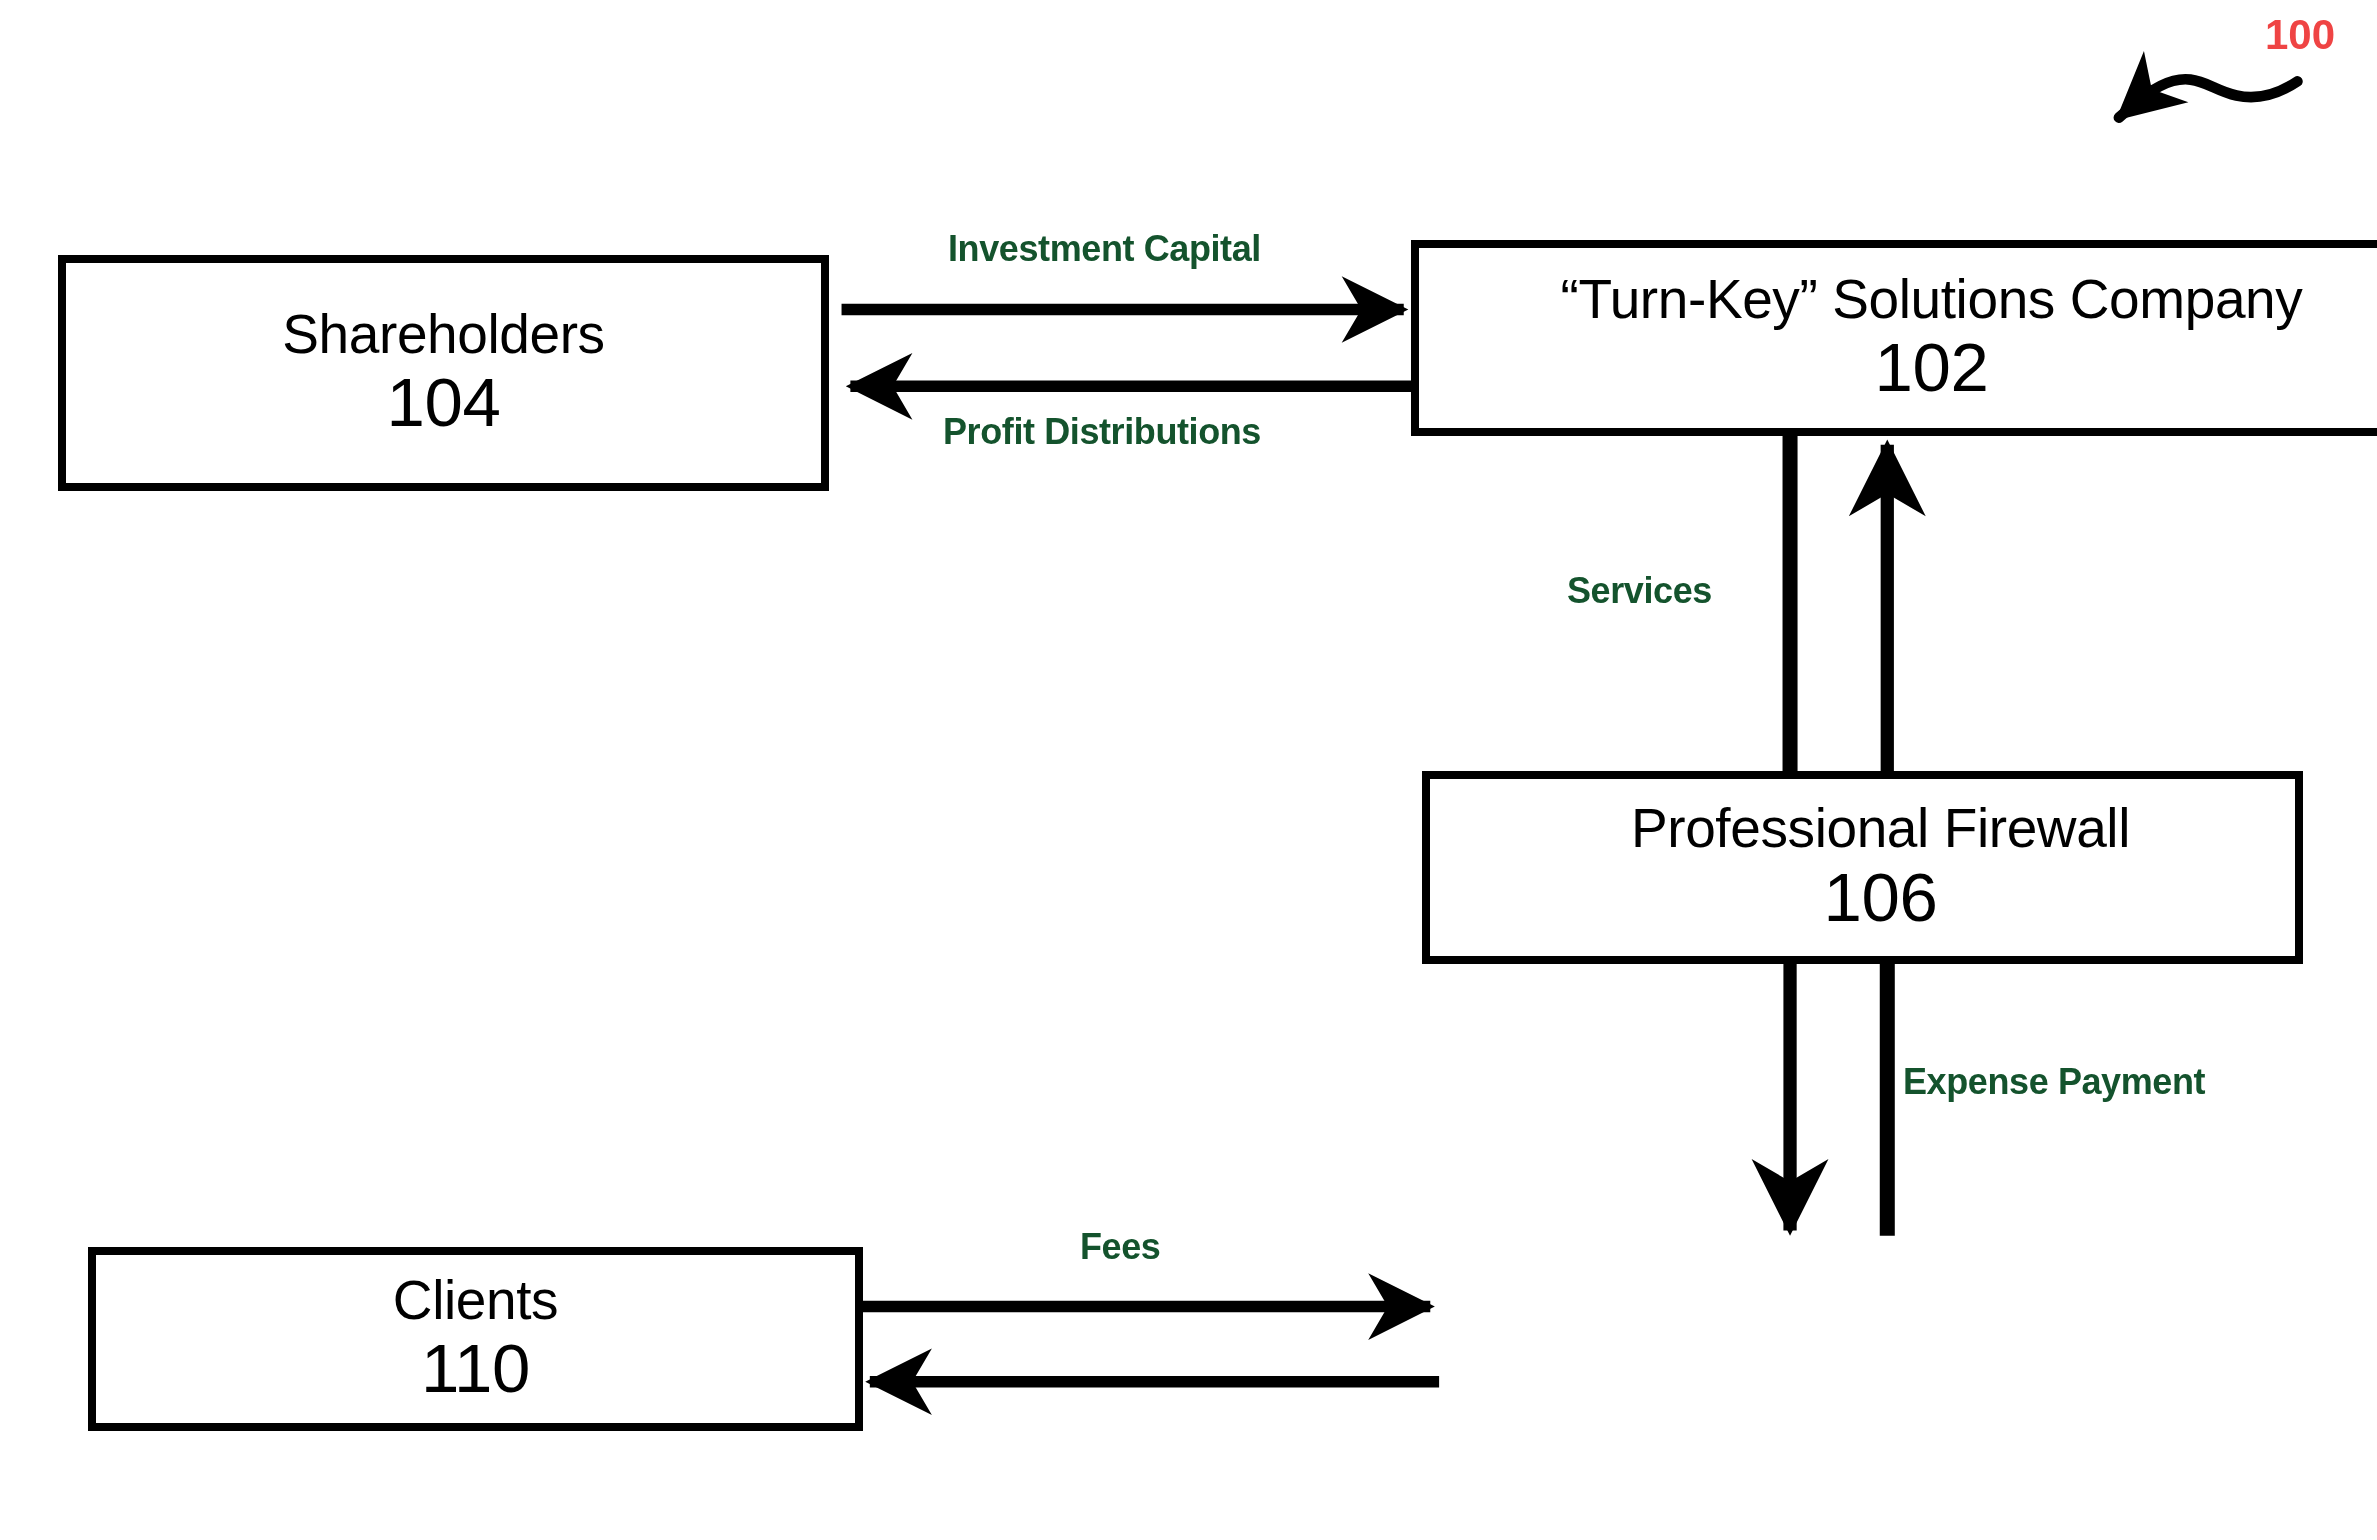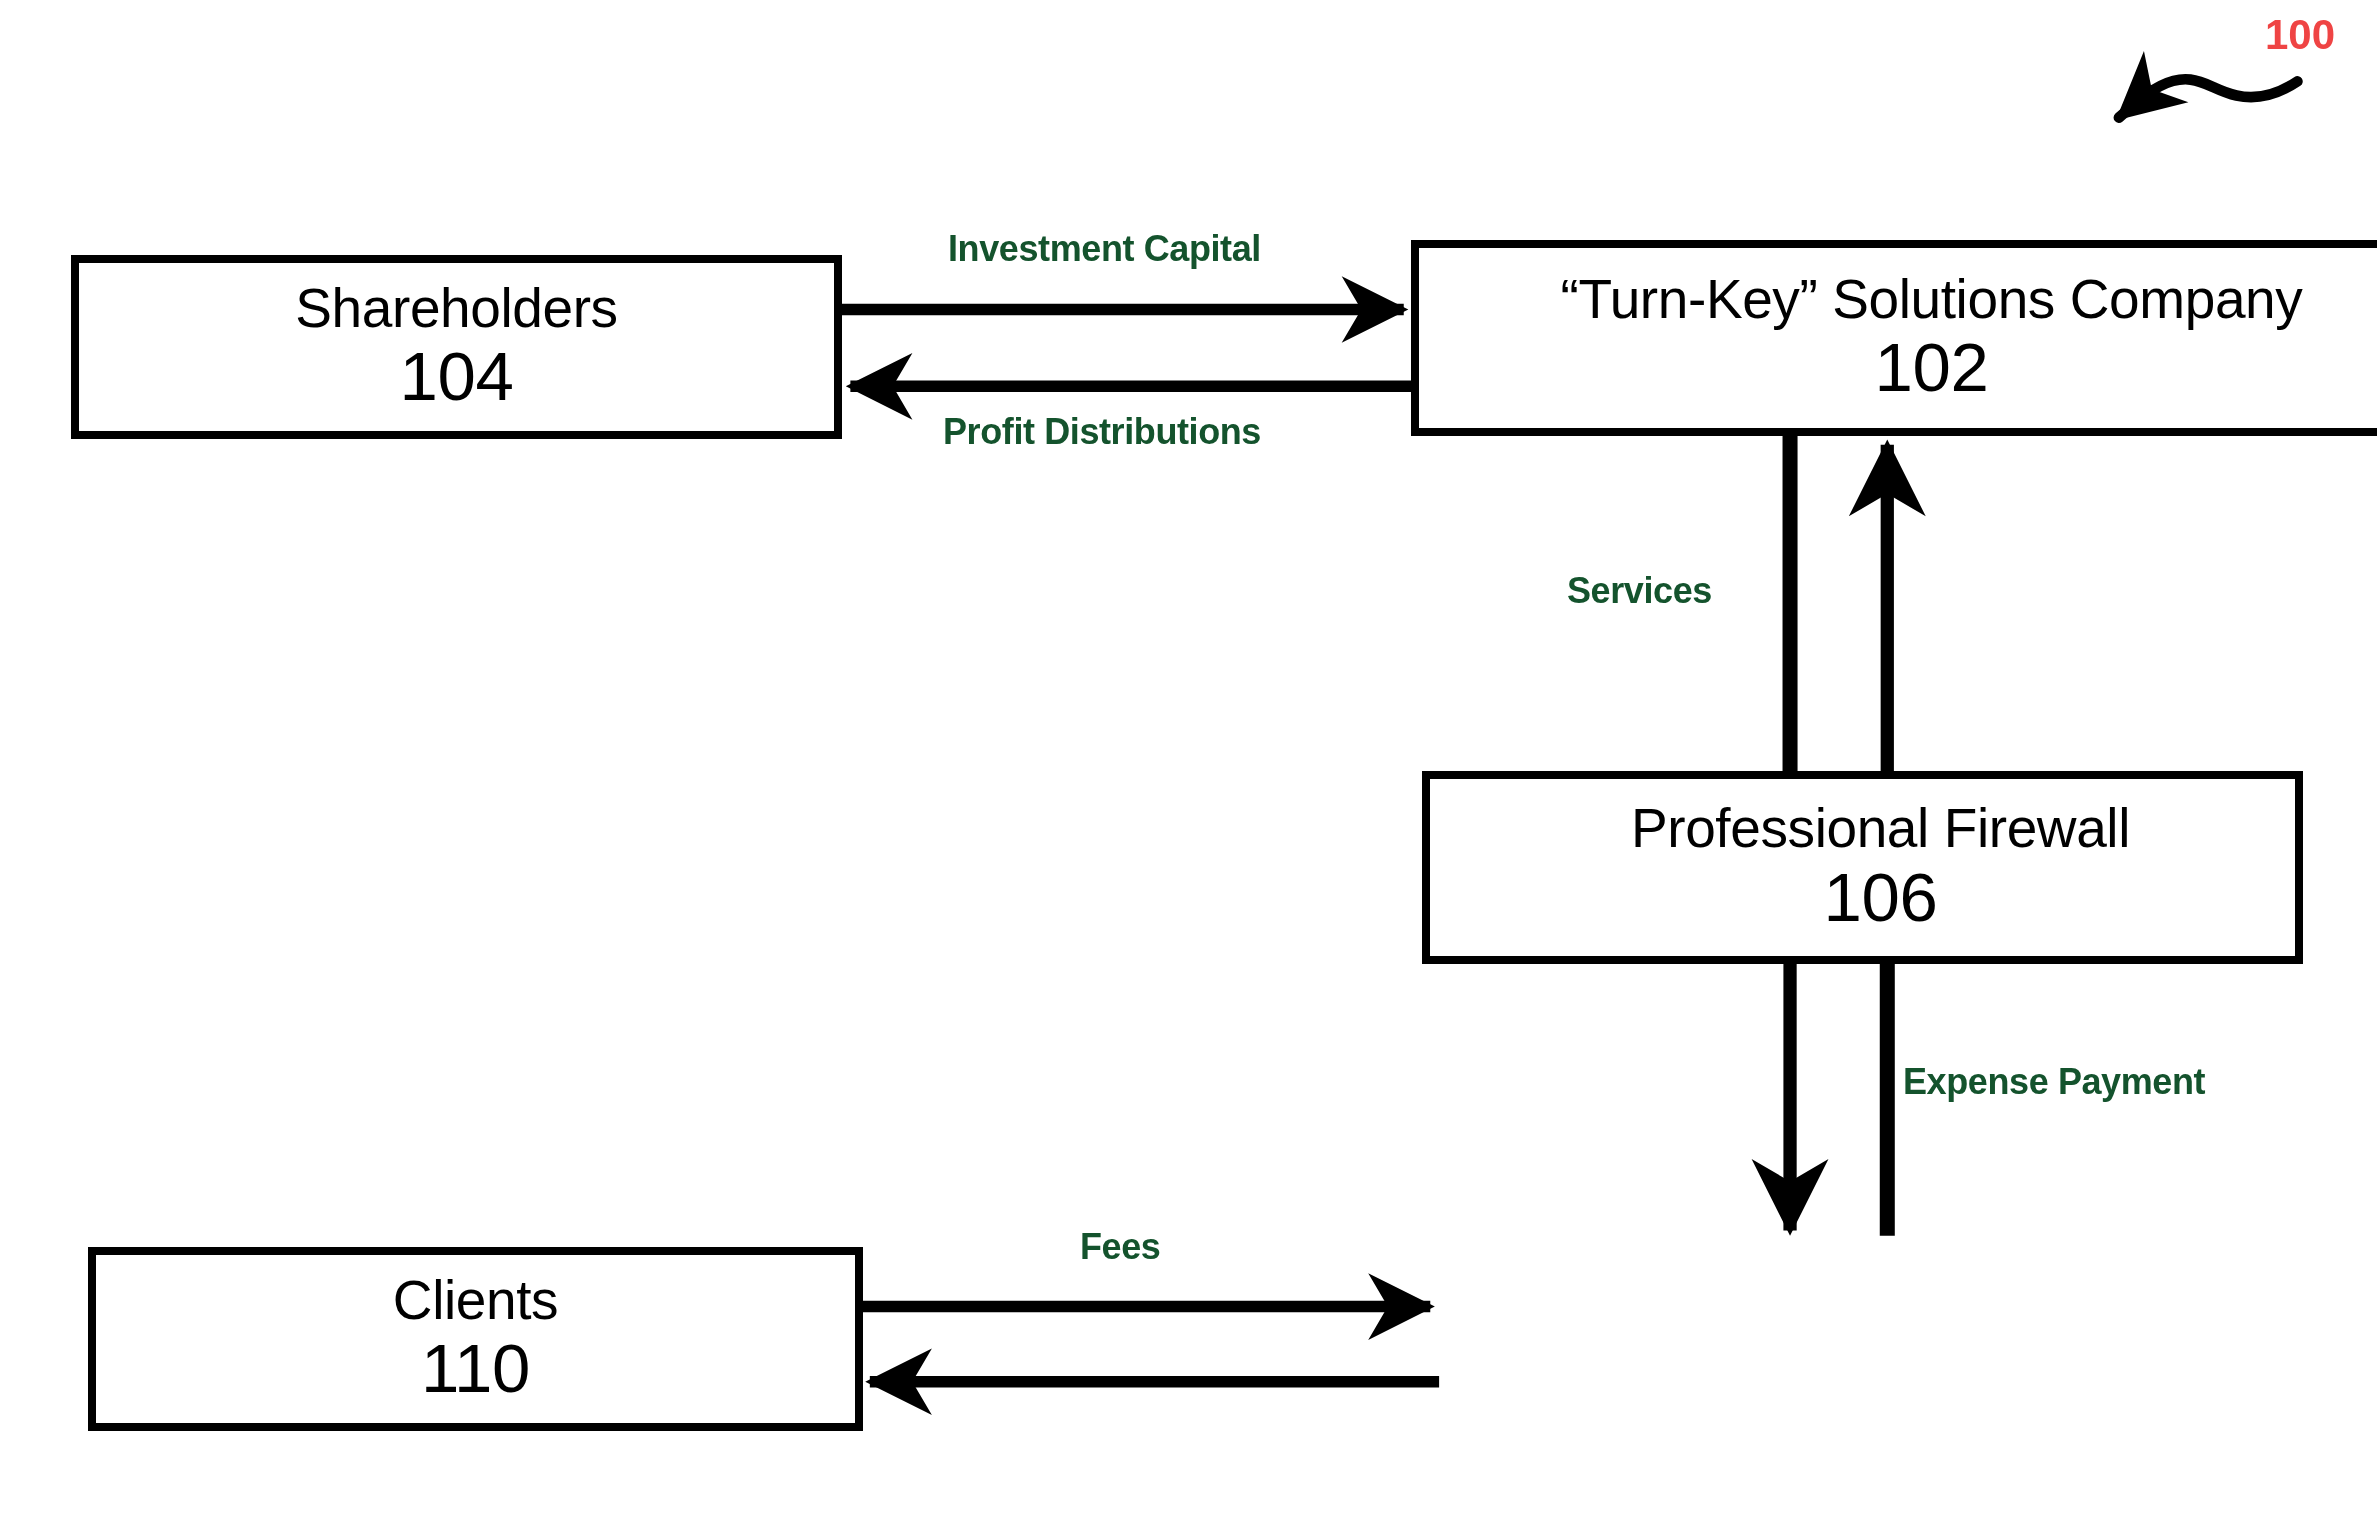--- a/index.html
+++ b/index.html
@@ -45,21 +45,21 @@
     white-space: nowrap;
   }
   .node-ref {
     font-family: "Liberation Sans", sans-serif;
     font-weight: 400;
     font-size: 69px;
     line-height: 1.12;
     letter-spacing: -0.4px;
   }
   
-  #box-shareholders { left: 71px;   top: 255px;  width: 771px;  height: 184px; }
+  #box-shareholders { left: 58px;   top: 255px;  width: 771px;  height: 236px; }
   #box-turnkey      { left: 1411px; top: 240px;  width: 1041px; height: 196px; }
   #box-firewall     { left: 1422px; top: 771px;  width: 881px;  height: 193px; padding-left: 36px; }
   #box-psf          { left: 1436px; top: 1236px; width: 874px;  height: 193px; }
   #box-clients      { left: 88px;  top: 1247px; width: 775px;  height: 184px; }
 
   
   .edge-label {
     position: absolute;
     font-family: "Liberation Sans", sans-serif;
     font-weight: 700;

